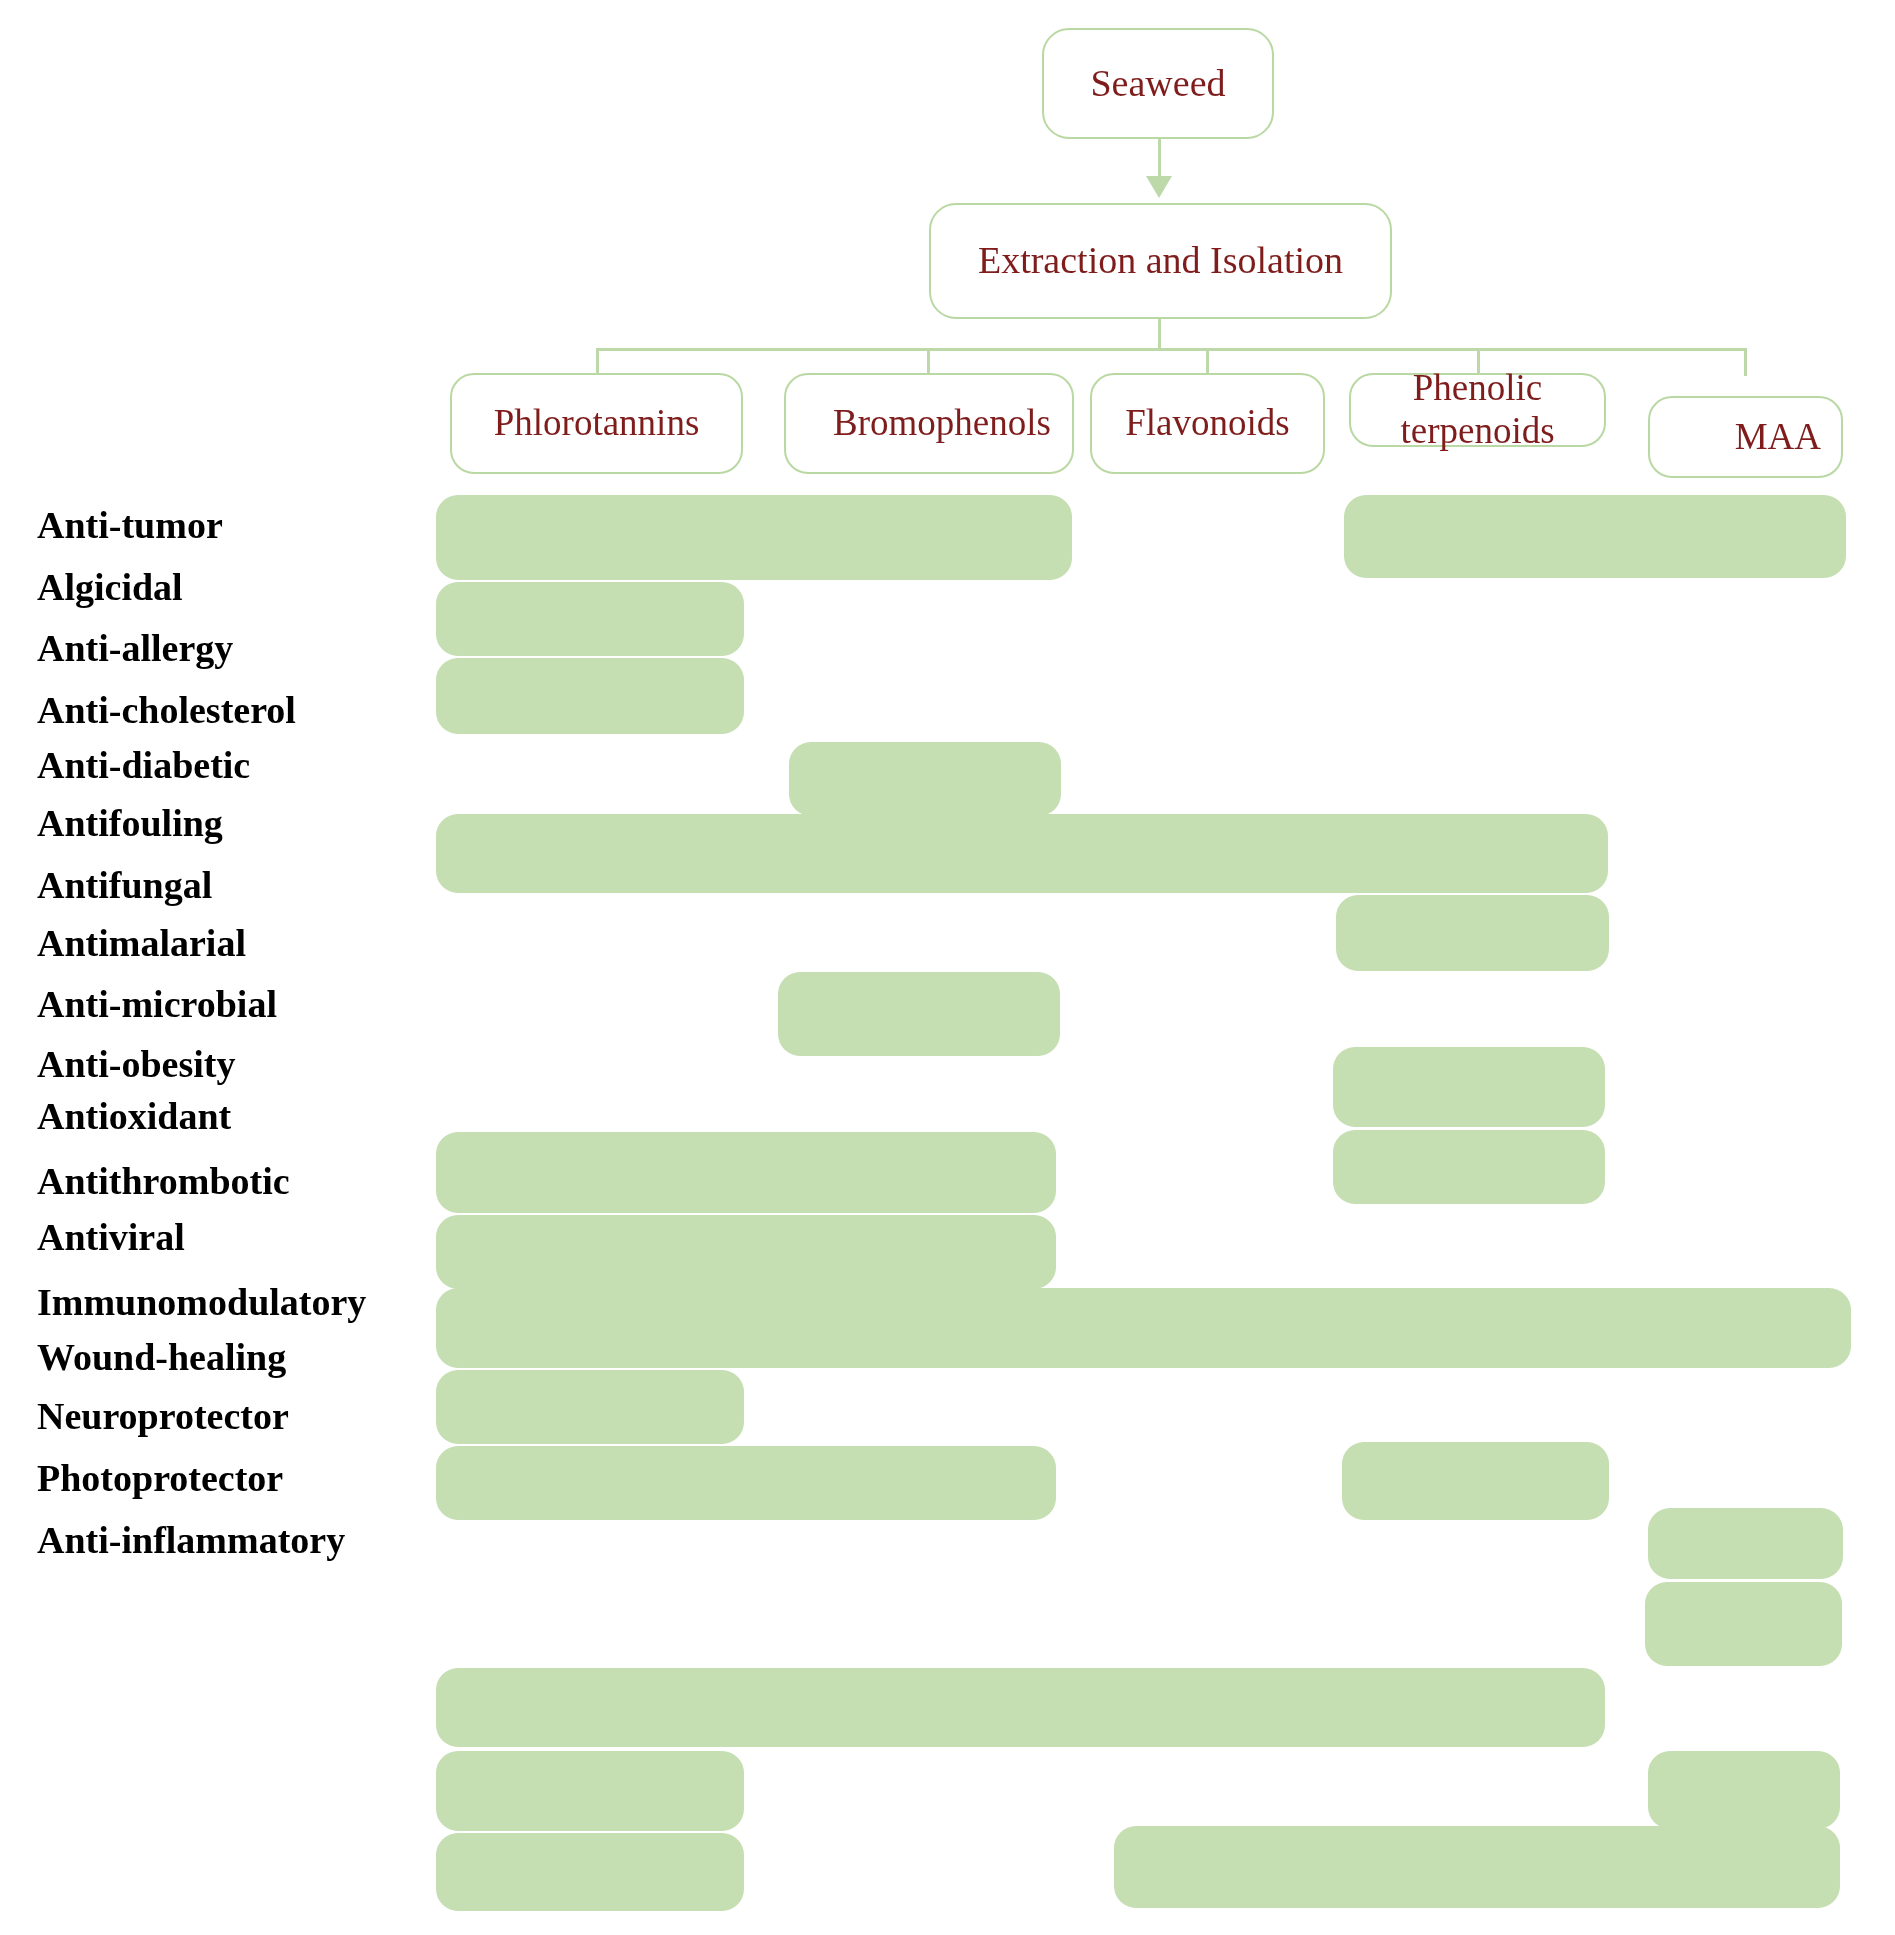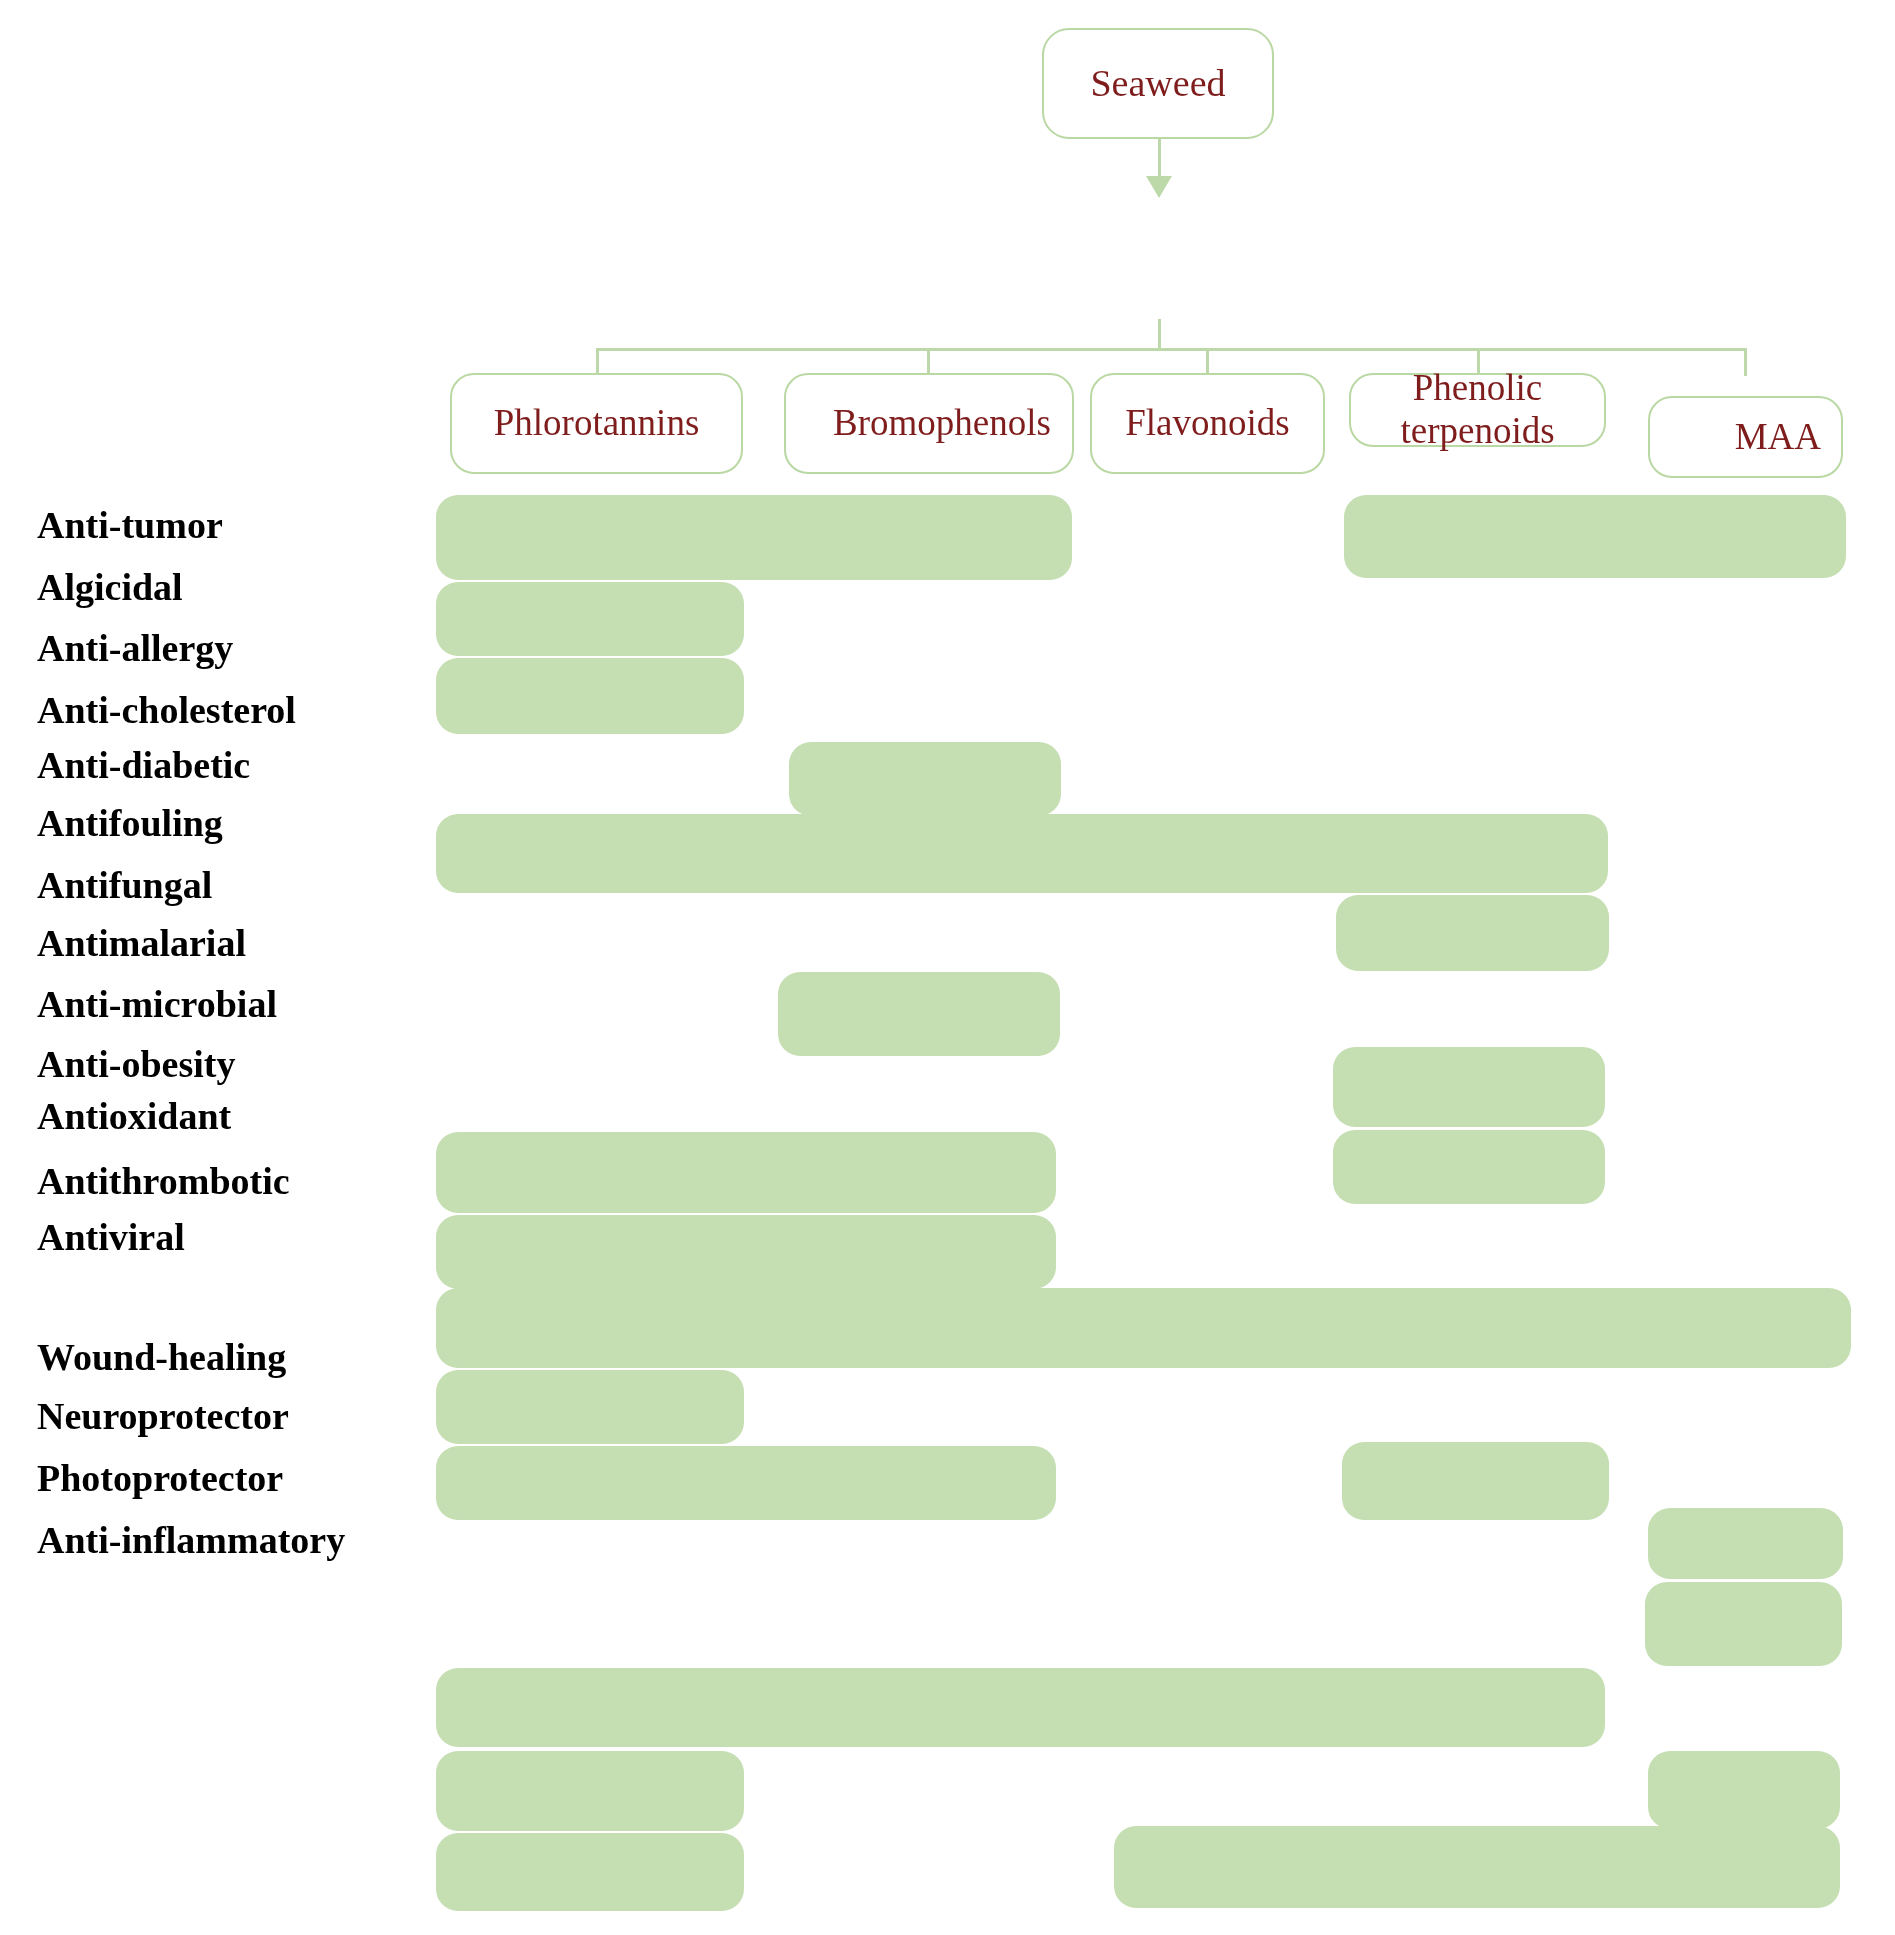--- a/index.html
+++ b/index.html
@@ -56,20 +56,23 @@
 
 <div id="canvas">
 
   <div class="node-box" style="left:1042px;top:28px;width:232px;height:111px;">
     <span>Seaweed</span>
   </div>
 
   <div class="cline" style="left:1158px;top:139px;width:3px;height:39px;"></div>
   <div class="arrow-head" style="left:1146px;top:176px;"></div>
 
+  <div class="node-box" style="left:929px;top:203px;width:463px;height:116px;">
+    <span>Extraction and Isolation</span>
+  </div>
 
   <div class="cline" style="left:1158px;top:319px;width:2.5px;height:30px;"></div>
   <div class="cline" style="left:597px;top:348px;width:1147px;height:2.5px;"></div>
 
 <div class="cline" style="left: 596px; top: 348px; width: 2.5px; height: 28px;"></div>
     <div class="node-box col-box" style="left: 450px; top: 373px; width: 293px; height: 101px;">
       <span>Phlorotannins</span>
     </div>
     <div class="cline" style="left: 927px; top: 348px; width: 2.5px; height: 28px;"></div>
     <div class="node-box col-box" style="left: 784px; top: 373px; width: 290px; height: 101px; padding-left: 46px;">
@@ -93,20 +96,21 @@
     <div class="row-label" style="top: 683px;">Anti-cholesterol</div>
     <div class="row-label" style="top: 738px;">Anti-diabetic</div>
     <div class="row-label" style="top: 796px;">Antifouling</div>
     <div class="row-label" style="top: 858px;">Antifungal</div>
     <div class="row-label" style="top: 916px;">Antimalarial</div>
     <div class="row-label" style="top: 977px;">Anti-microbial</div>
     <div class="row-label" style="top: 1037px;">Anti-obesity</div>
     <div class="row-label" style="top: 1089px;">Antioxidant</div>
     <div class="row-label" style="top: 1154px;">Antithrombotic</div>
     <div class="row-label" style="top: 1210px;">Antiviral</div>
+    <div class="row-label" style="top: 1275px;">Immunomodulatory</div>
     <div class="row-label" style="top: 1330px;">Wound-healing</div>
     <div class="row-label" style="top: 1389px;">Neuroprotector</div>
     <div class="row-label" style="top: 1451px;">Photoprotector</div>
     <div class="row-label" style="top: 1513px;">Anti-inflammatory</div>
     <div class="bar" title="Anti-tumor — Phlorotannins+Bromophenols" style="left: 436px; top: 495px; width: 636px; height: 85px;"></div>
     <div class="bar" title="Anti-tumor — Phenolic terpenoids+MAA" style="left: 1344px; top: 495px; width: 502px; height: 83px;"></div>
     <div class="bar" title="Algicidal — Phlorotannins" style="left: 436px; top: 582px; width: 308px; height: 74px;"></div>
     <div class="bar" title="Anti-allergy/Anti-cholesterol — Phlorotannins" style="left: 436px; top: 658px; width: 308px; height: 76px;"></div>
     <div class="bar" title="Anti-diabetic — Bromophenols" style="left: 789px; top: 742px; width: 272px; height: 74px;"></div>
     <div class="bar" title="Antifouling/Antifungal — Phlorotannins to Phenolic terpenoids" style="left: 436px; top: 814px; width: 1172px; height: 79px;"></div>

